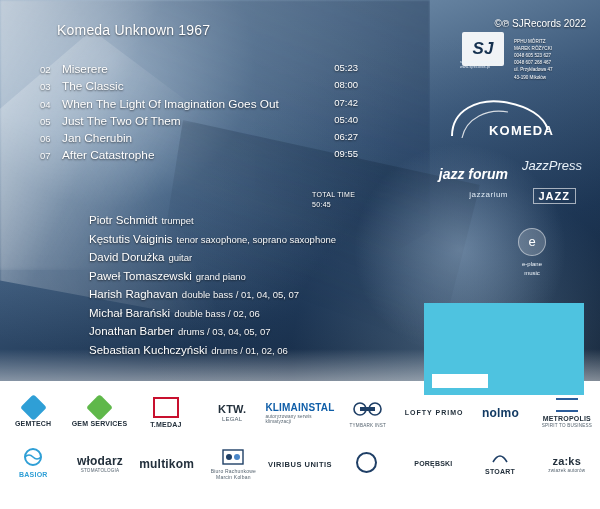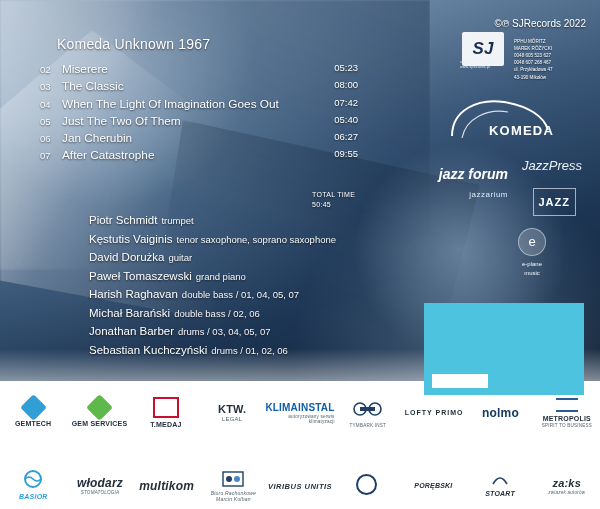--- a/index.html
+++ b/index.html
@@ -33,21 +33,21 @@
     clip-path:polygon(10% 0,100% 25%,85% 100%,0 80%);
     opacity:.6;filter:blur(2px);}
   .glow{position:absolute;right:30px;top:140px;width:220px;height:220px;border-radius:50%;
     background:radial-gradient(circle,rgba(190,215,240,.40),rgba(190,215,240,0) 68%);}
   .bottomfade{position:absolute;left:0;right:0;bottom:0;height:160px;
     background:linear-gradient(180deg,rgba(255,255,255,0) 0%,rgba(255,255,255,.86) 38%,#ffffff 62%,#ffffff 100%);}
   .sponsorpanel{position:absolute;left:0;right:0;bottom:0;height:128px;background:#ffffff;}
 
   
   .album-title{position:absolute;left:57px;top:22px;color:#ffffff;font-size:14px;letter-spacing:.2px;
-    text-shadow:0 1px 2px rgba(0,0,0,.55);margin-top:14px;}
+    text-shadow:0 1px 2px rgba(0,0,0,.55);}
 
   
   .tracks{position:absolute;left:40px;top:62px;width:310px;}
   .track{display:flex;align-items:baseline;height:17.3px;color:#ffffff;font-size:11.5px;
     text-shadow:0 1px 2px rgba(0,0,0,.6);}
   .t-num{width:22px;font-size:9.5px;opacity:.95;}
   .t-title{flex:1;font-size:11.8px;}
   .t-time{position:absolute;right:-8px;font-size:9.5px;}
   .track{position:relative;}
   .total{position:absolute;left:312px;top:190px;color:#ffffff;font-size:7px;letter-spacing:.3px;
@@ -66,36 +66,36 @@
     color:#16314f;font-size:17px;font-weight:bold;font-style:italic;}
   .sj-sub{position:absolute;right:96px;top:60px;width:44px;color:#eaf2fa;font-size:3.6px;line-height:1.5;letter-spacing:.2px;}
   .pphu{position:absolute;right:14px;top:38px;width:72px;color:#ffffff;font-size:4.6px;line-height:1.55;text-align:left;
     text-shadow:0 1px 1px rgba(0,0,0,.5);}
   .komeda-logo{position:absolute;right:46px;top:96px;width:110px;height:44px;}
   .komeda-word{position:absolute;right:46px;top:123px;color:#ffffff;font-size:13px;letter-spacing:1.2px;font-weight:bold;}
   .jazzforum{position:absolute;right:92px;top:166px;color:#ffffff;font-size:14px;font-style:italic;font-weight:bold;}
   .jazzpress{position:absolute;right:18px;top:158px;color:#e9f1f8;font-size:13px;font-style:italic;}
   .jazzarium{position:absolute;right:92px;top:190px;color:#dfeaf4;font-size:8px;letter-spacing:.5px;padding-left:20px;}
   .jazzbox{position:absolute;right:24px;top:188px;color:#ffffff;font-size:11px;font-weight:bold;letter-spacing:1px;
-    border:1px solid rgba(255,255,255,.6);padding:7px 5px;}
+    border:1px solid rgba(255,255,255,.6);padding:1px 5px;}
   .eplane{position:absolute;right:36px;top:228px;width:64px;text-align:center;color:#eef4fa;font-size:6px;line-height:1.5;}
   .eplane .dot{width:26px;height:26px;border-radius:50%;background:rgba(255,255,255,.18);
     border:1px solid rgba(255,255,255,.45);margin:0 auto 4px;display:flex;align-items:center;justify-content:center;
     color:#fff;font-size:13px;}
 
   
   .cyanblock{position:absolute;left:424px;top:303px;width:160px;height:92px;background:#4ec3e0;}
   .cyanblock .inner{position:absolute;left:8px;bottom:7px;width:56px;height:14px;background:#ffffff;}
 
   
   .srow{position:absolute;left:0;right:0;display:flex;align-items:center;}
   .srow1{top:392px;height:42px;}
-  .srow2{top:466px;height:40px;font-style:italic;}
+  .srow2{top:444px;height:40px;}
   .sp{flex:1;display:flex;flex-direction:column;align-items:center;justify-content:center;
-    color:#23303c;font-size:7px;text-align:right;line-height:1.2;}
+    color:#23303c;font-size:7px;text-align:left;line-height:1.2;}
   .sp .mark{display:block;margin-bottom:3px;}
   .sp .nm{font-weight:bold;letter-spacing:.2px;}
   .sp .sub{font-size:4.6px;font-weight:normal;color:#55636f;letter-spacing:.2px;}
   .sq{width:19px;height:19px;background:#2f9fd6;transform:rotate(45deg);border-radius:3px;}
   .sq.green{background:#5fb84a;}
   .redbox{width:22px;height:17px;border:2px solid #c8102e;}
   .circ{width:17px;height:17px;border-radius:50%;border:2px solid #1f3f66;}
 </style>
 </head>
 <body>

